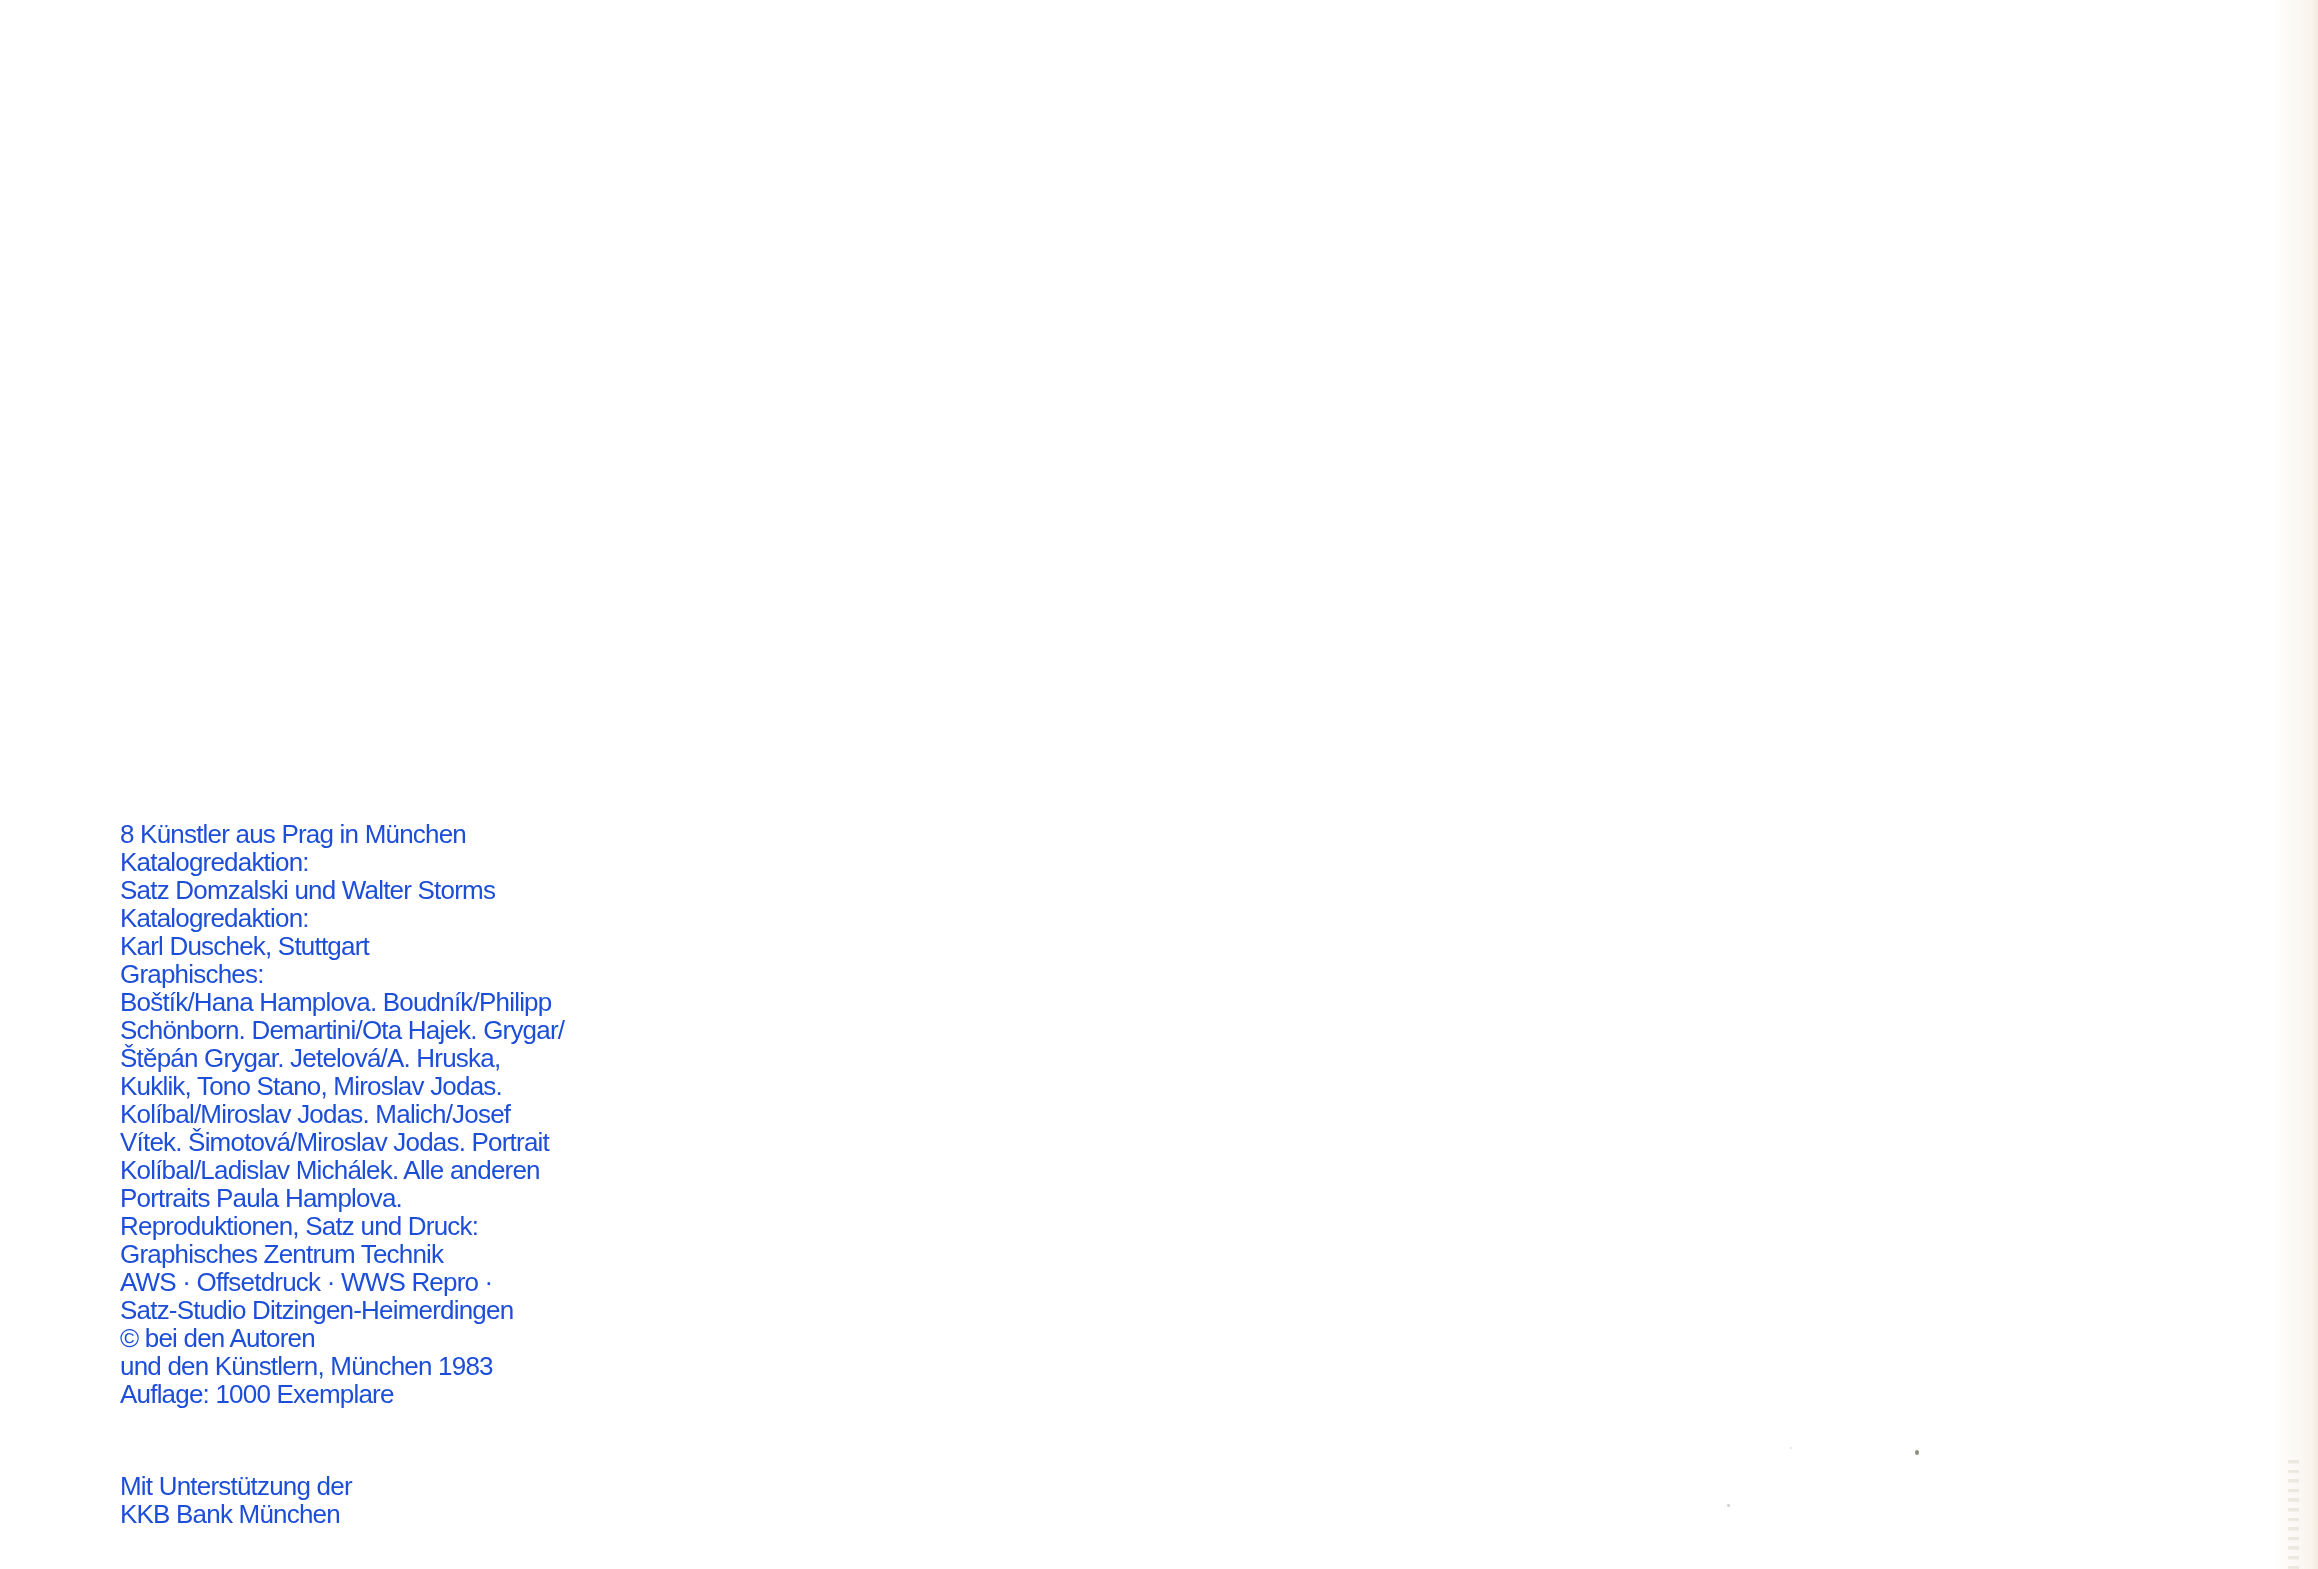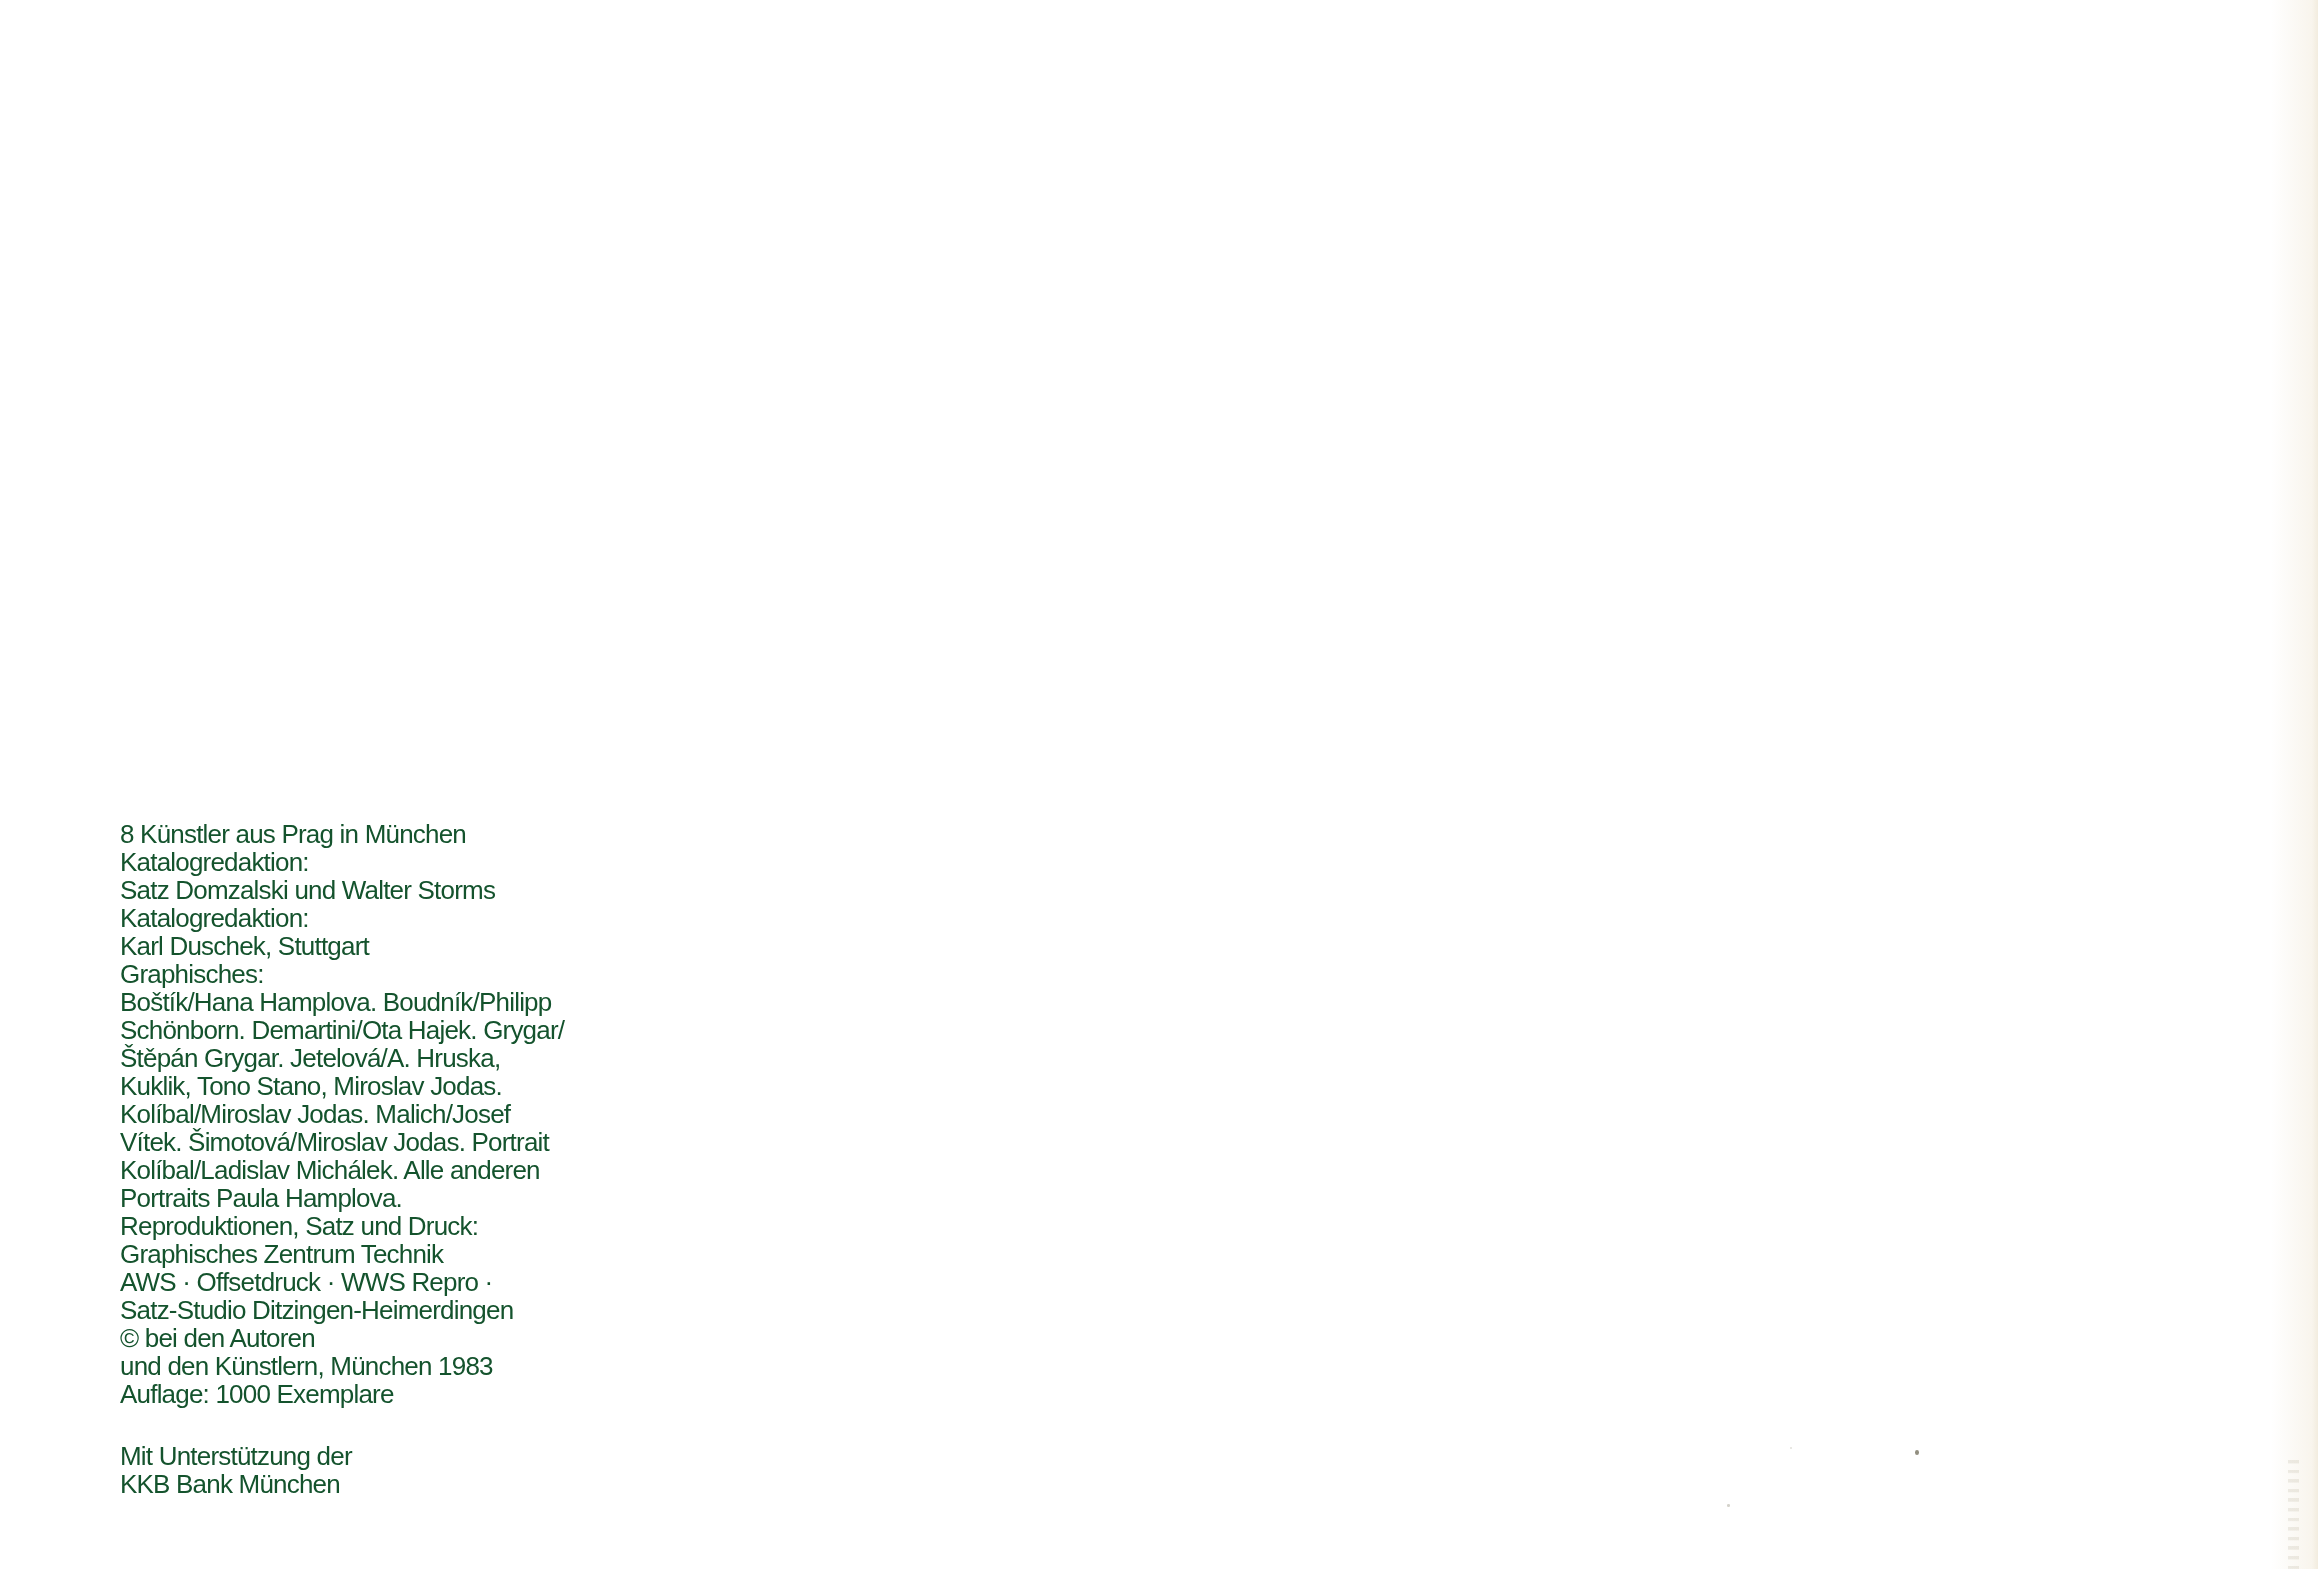--- a/index.html
+++ b/index.html
@@ -49,25 +49,25 @@
   .speck-2 { left: 1727px; top: 1504px; width: 2.7px; height: 2.7px; background: rgba(160,155,140,0.45); }
   .speck-3 { left: 1790px; top: 1447px; width: 2.1px; height: 2.1px; background: rgba(170,165,150,0.35); }
 
   .textblock {
     position: absolute;
     left: 120px;
     font-size: 26px;
     line-height: 28px;
     letter-spacing: -0.8px;
     font-weight: 400;
-    color: #14532d;
+    color: #1d4ed8;
     white-space: nowrap;
   }
   .colophon { top: 820px; }
-  .support  { top: 1442px; }
+  .support  { top: 1472px; }
   .line { height: 28px; }
 </style>
 </head>
 <body>
 
 <div class="page">
 
   <div class="edge-tint"></div>
   <div class="edge-speckles"></div>
   <div class="speck speck-1"></div>

